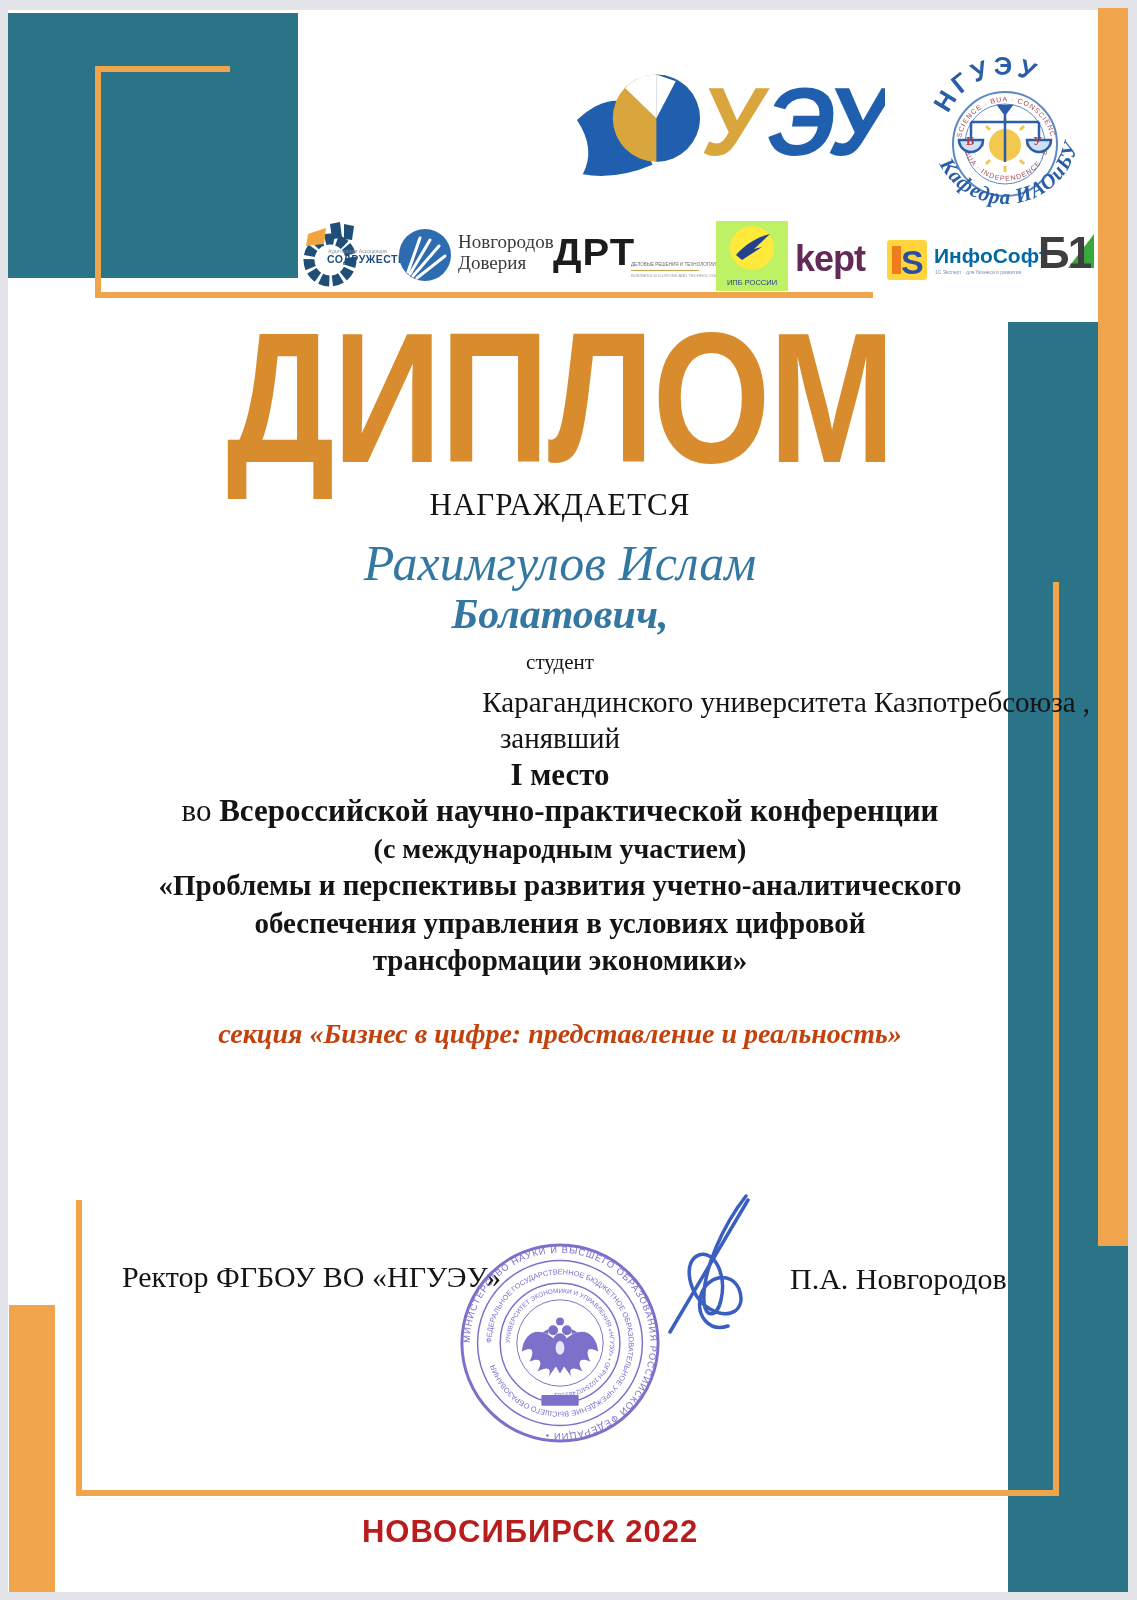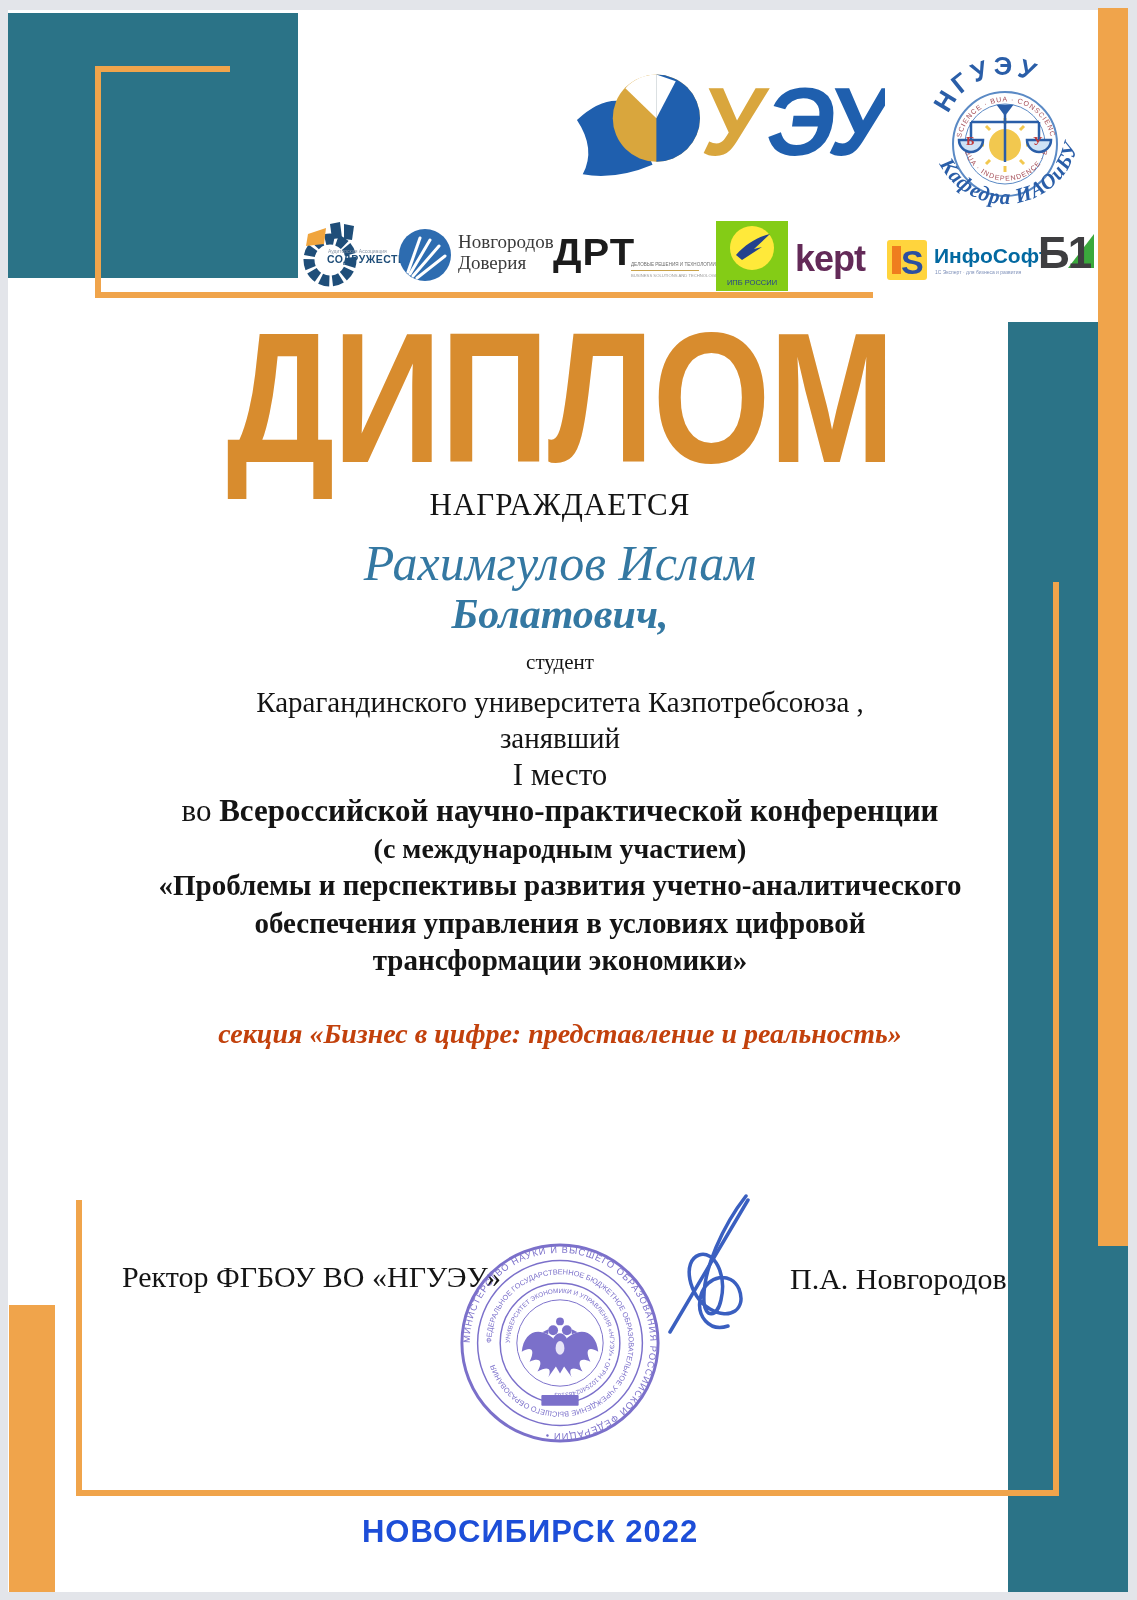--- a/index.html
+++ b/index.html
@@ -31,51 +31,51 @@
   .p-sodr{left:300px;top:220px;width:100px;height:72px;}
   .p-sodr .tiny{position:absolute;left:28px;top:28px;font-family:"Liberation Sans",sans-serif;font-size:5px;color:#8a97a8;white-space:nowrap;}
   .p-sodr .big{position:absolute;left:27px;top:33px;font-family:"Liberation Sans",sans-serif;font-size:10.5px;font-weight:bold;color:#1f4e79;letter-spacing:.5px;}
   .p-td{left:398px;top:228px;width:140px;height:56px;}
   .p-td .txt{position:absolute;left:60px;top:3px;font-family:"Liberation Serif",serif;font-size:19px;color:#3b3b3b;line-height:21px;}
   .p-drt{left:553px;top:232px;width:150px;height:52px;}
   .p-drt .big{position:absolute;left:0;top:0;font-family:"Liberation Sans",sans-serif;font-weight:900;font-size:40px;color:#1c1c1c;letter-spacing:1px;transform:scaleY(.92);transform-origin:top left;}
   .p-drt .t1{position:absolute;left:78px;top:30px;font-family:"Liberation Sans",sans-serif;font-size:4.6px;color:#6e6e6e;white-space:nowrap;}
   .p-drt .rule{position:absolute;left:78px;top:38px;width:68px;height:1px;background:#c9a24a;}
   .p-drt .t2{position:absolute;left:78px;top:41px;font-family:"Liberation Sans",sans-serif;font-size:4.2px;color:#9a9a9a;white-space:nowrap;}
-  .p-ipb{left:716px;top:221px;width:72px;height:70px;background:#84cc16;}
+  .p-ipb{left:716px;top:221px;width:72px;height:70px;background:#bef264;}
   .p-ipb .lbl{position:absolute;left:0;right:0;bottom:4px;text-align:center;font-family:"Liberation Sans",sans-serif;font-size:7.5px;color:#24418e;}
   .p-kept{left:795px;top:238px;width:80px;height:40px;font-family:"Liberation Sans",sans-serif;font-weight:900;font-size:36px;color:#632a58;letter-spacing:-1px;}
   .p-inf{left:886px;top:236px;width:150px;height:50px;}
   .p-inf .lbl{position:absolute;left:48px;top:8px;font-family:"Liberation Sans",sans-serif;font-weight:bold;font-size:21px;color:#0369a1;}
   .p-inf .tag{position:absolute;left:49px;top:33px;font-family:"Liberation Sans",sans-serif;font-size:5px;color:#7d8fb8;white-space:nowrap;}
   .p-b1{left:1038px;top:228px;width:60px;height:56px;}
   .p-b1 .lbl{position:absolute;left:0;top:0;font-family:"Liberation Sans",sans-serif;font-weight:900;font-size:44px;color:#3e3e40;letter-spacing:-2px;z-index:1;}
   
   .title{left:0;top:318px;width:1120px;text-align:center;font-family:"Liberation Sans",sans-serif;font-weight:900;font-size:185px;line-height:160px;color:#d88c2e;transform:scaleX(.82);transform-origin:center top;letter-spacing:-2px;white-space:nowrap;}
   .cline{left:30px;width:1060px;text-align:center;color:#141414;white-space:nowrap;}
   .l-awarded{top:487px;font-size:31px;letter-spacing:1px;}
   .l-name1{top:534px;font-size:50px;font-weight:normal;font-style:italic;color:#3478a2;}
   .l-name2{top:590px;font-size:42px;font-weight:bold;font-style:italic;color:#3478a2;}
   .l-student{top:650px;font-size:21px;}
-  .l-univ{top:686px;font-size:29px;}
+  .l-univ{top:686px;font-size:29px;text-align:right;}
   .l-took{top:722px;font-size:29px;}
-  .l-place{top:757px;font-size:31px;font-weight:normal;}
+  .l-place{top:757px;font-size:31px;font-weight:bold;}
   .l-conf{top:793px;font-size:31px;}
   .l-conf b{font-weight:bold;}
   .l-part{top:833px;font-size:28px;font-weight:bold;}
   .l-t1{top:869px;font-size:29px;font-weight:bold;}
   .l-t2{top:907px;font-size:29px;font-weight:bold;}
   .l-t3{top:944px;font-size:29px;font-weight:bold;}
   .l-sect{top:1018px;font-size:28px;font-weight:bold;font-style:italic;color:#c2410c;}
   
   .rector{left:122px;top:1260px;font-size:30px;color:#141414;white-space:nowrap;}
   .rname{left:790px;top:1262px;font-size:30px;color:#141414;white-space:nowrap;}
   .stamp{left:457px;top:1240px;width:206px;height:206px;opacity:.92;}
   .sig{left:650px;top:1190px;width:150px;height:150px;}
-  .city{left:0;top:1514px;width:1060px;text-align:center;font-family:"Liberation Sans",sans-serif;font-weight:bold;font-size:31px;letter-spacing:1px;color:#1d4ed8;}
+  .city{left:0;top:1514px;width:1060px;text-align:center;font-family:"Liberation Sans",sans-serif;font-weight:bold;font-size:31px;letter-spacing:1px;color:#b91c1c;}
 </style>
 </head>
 <body>
 
 <div class="sheet"></div>
 
 <div class="abs teal-square"></div>
 <div class="abs bracket-top-h"></div>
 <div class="abs bracket-left-v"></div>
 <div class="abs bracket-bottom-h"></div>

